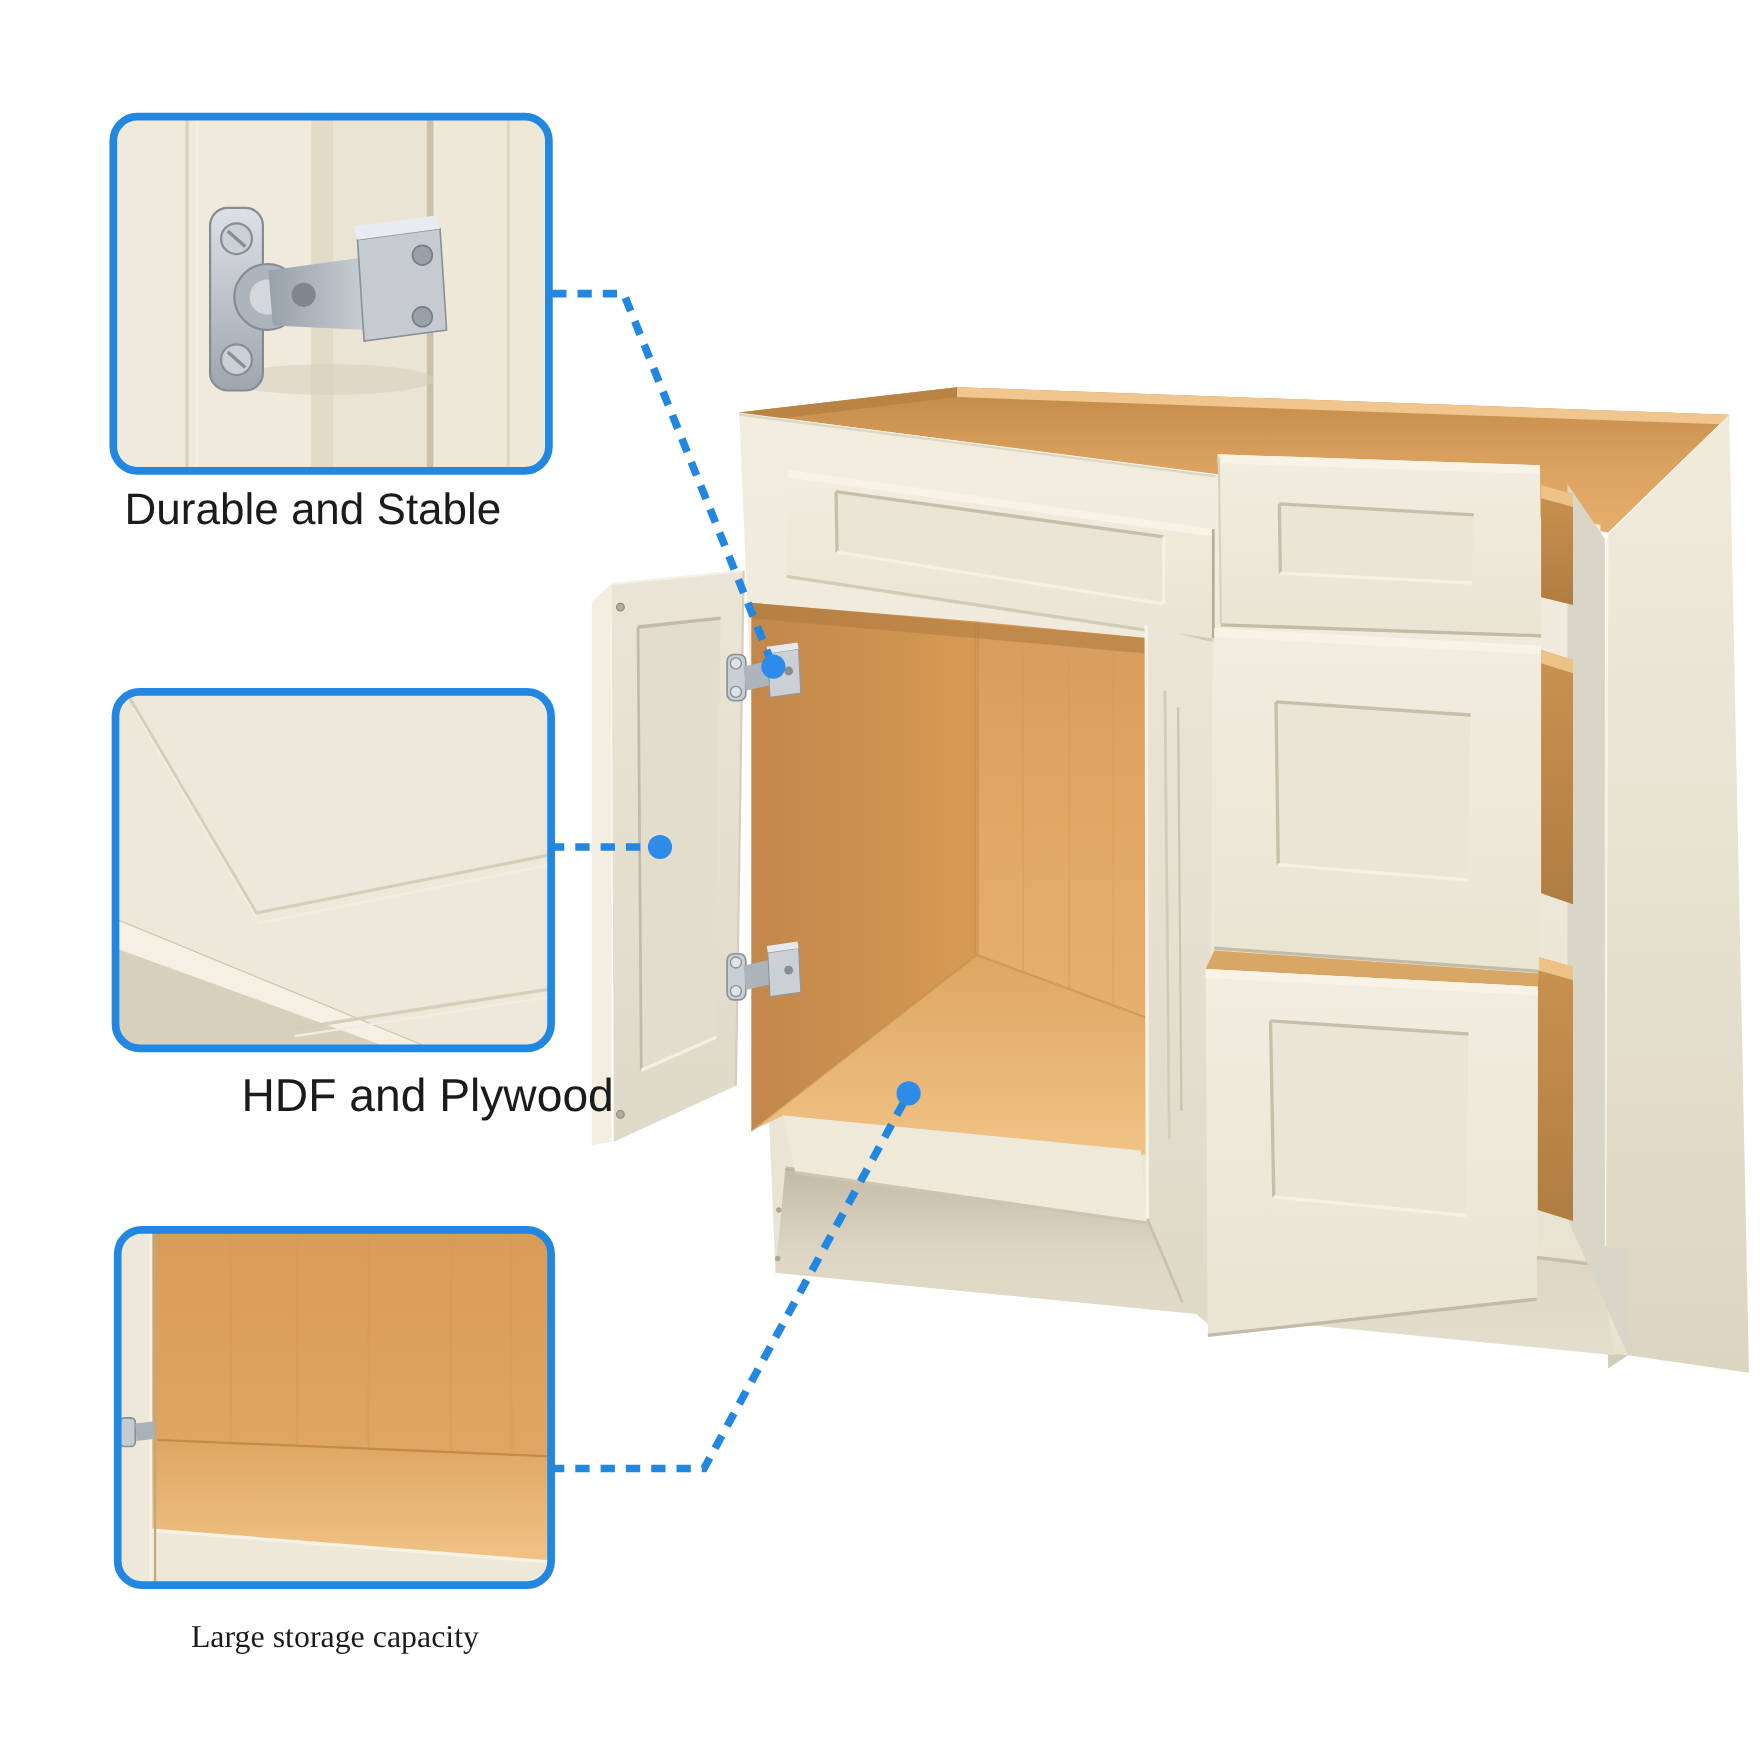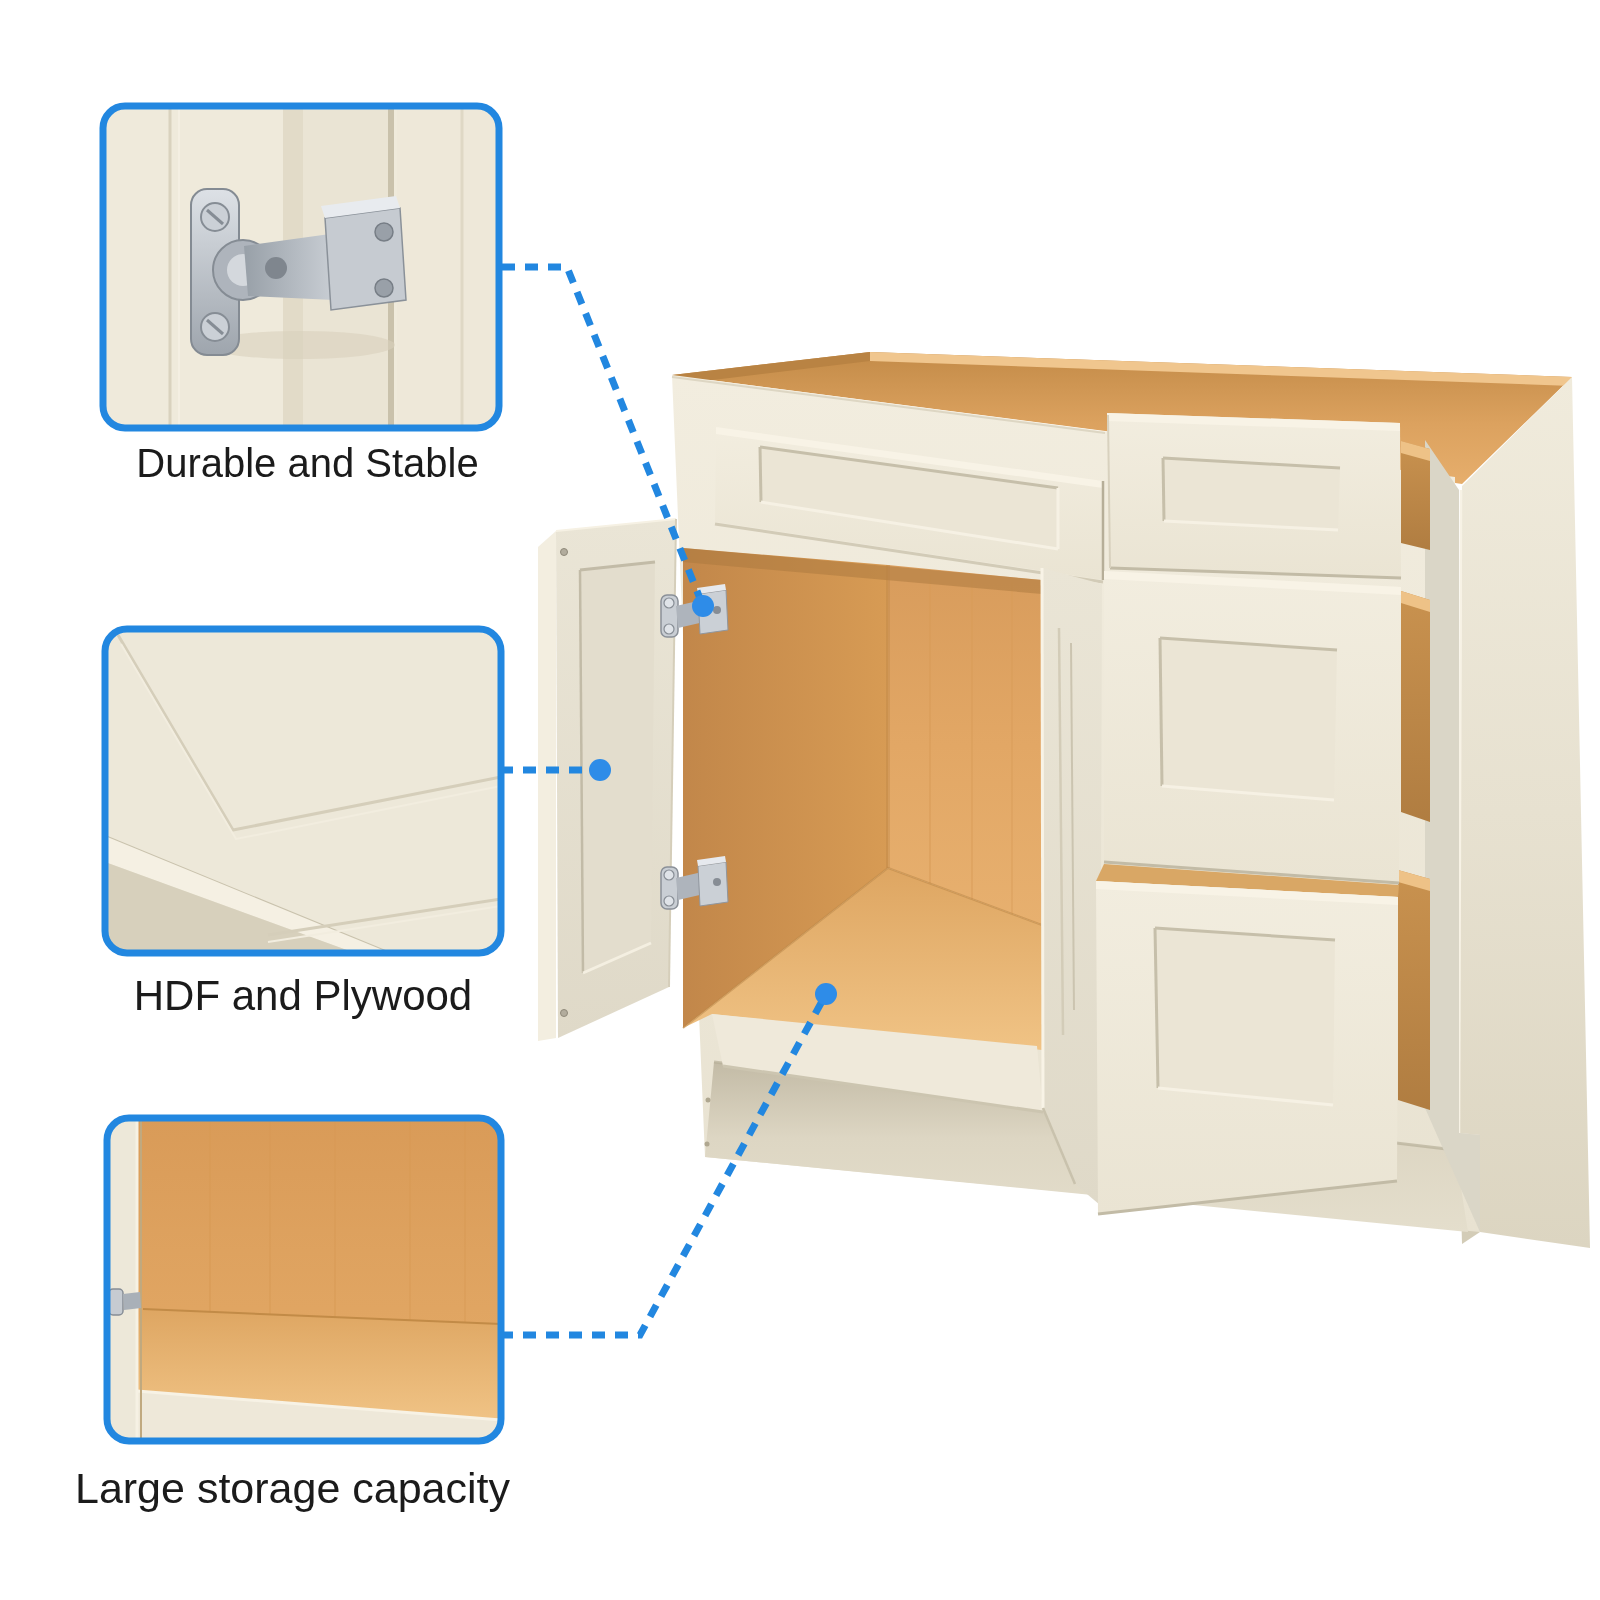--- a/index.html
+++ b/index.html
@@ -2,23 +2,23 @@
 <html style="--accent: #2287E0; --accent-dot: #2E8CE8; --text: #1B1B1B; --page-bg: #FFFFFF; --cabinet-cream: #EFE9DA; --interior-wood: #E0A565;"><head>
 <meta charset="utf-8">
 <style>
   html,body{margin:0;padding:0;background:#fff;}
   .canvas{position:relative;width:1600px;height:1600px;background:var(--page-bg,#fff);overflow:hidden;
           font-family:"Liberation Sans",sans-serif;}
   .scene{position:absolute;left:0;top:0;}
   .caption{position:absolute;text-align:center;color:var(--text,#1b1b1b);
            font-family:"Liberation Sans",sans-serif;font-weight:400;}
   .caption span{display:block;}
-  #cap-hinges{left:55px;top:437px;width:505px;font-size:40px;line-height:53px;}
-  #cap-material{left:48px;top:971px;width:510px;font-size:42px;line-height:50px;}
-  #cap-storage{left:40px;top:1463px;width:505px;font-size:43px;line-height:50px;}
+  #cap-hinges{left:32px;top:437px;width:505px;font-size:40px;line-height:53px;}
+  #cap-material{left:48px;top:971px;width:510px;font-size:42px;line-height:50px;text-align:right;}
+  #cap-storage{left:52px;top:1463px;width:505px;font-size:29px;line-height:50px;font-family:Liberation Serif, serif;}
   .callout-border{stroke:var(--accent,#2287E0);stroke-width:7;fill:none;}
   .dash{stroke:var(--accent,#2287E0);stroke-width:7;fill:none;stroke-dasharray:13 10;}
   .dot{fill:var(--accent-dot,#2E8CE8);}
 </style>
 </head>
 <body>
 
 <div class="canvas">
 
   <svg class="scene" width="1600" height="1600" viewBox="0 0 1600 1600">

